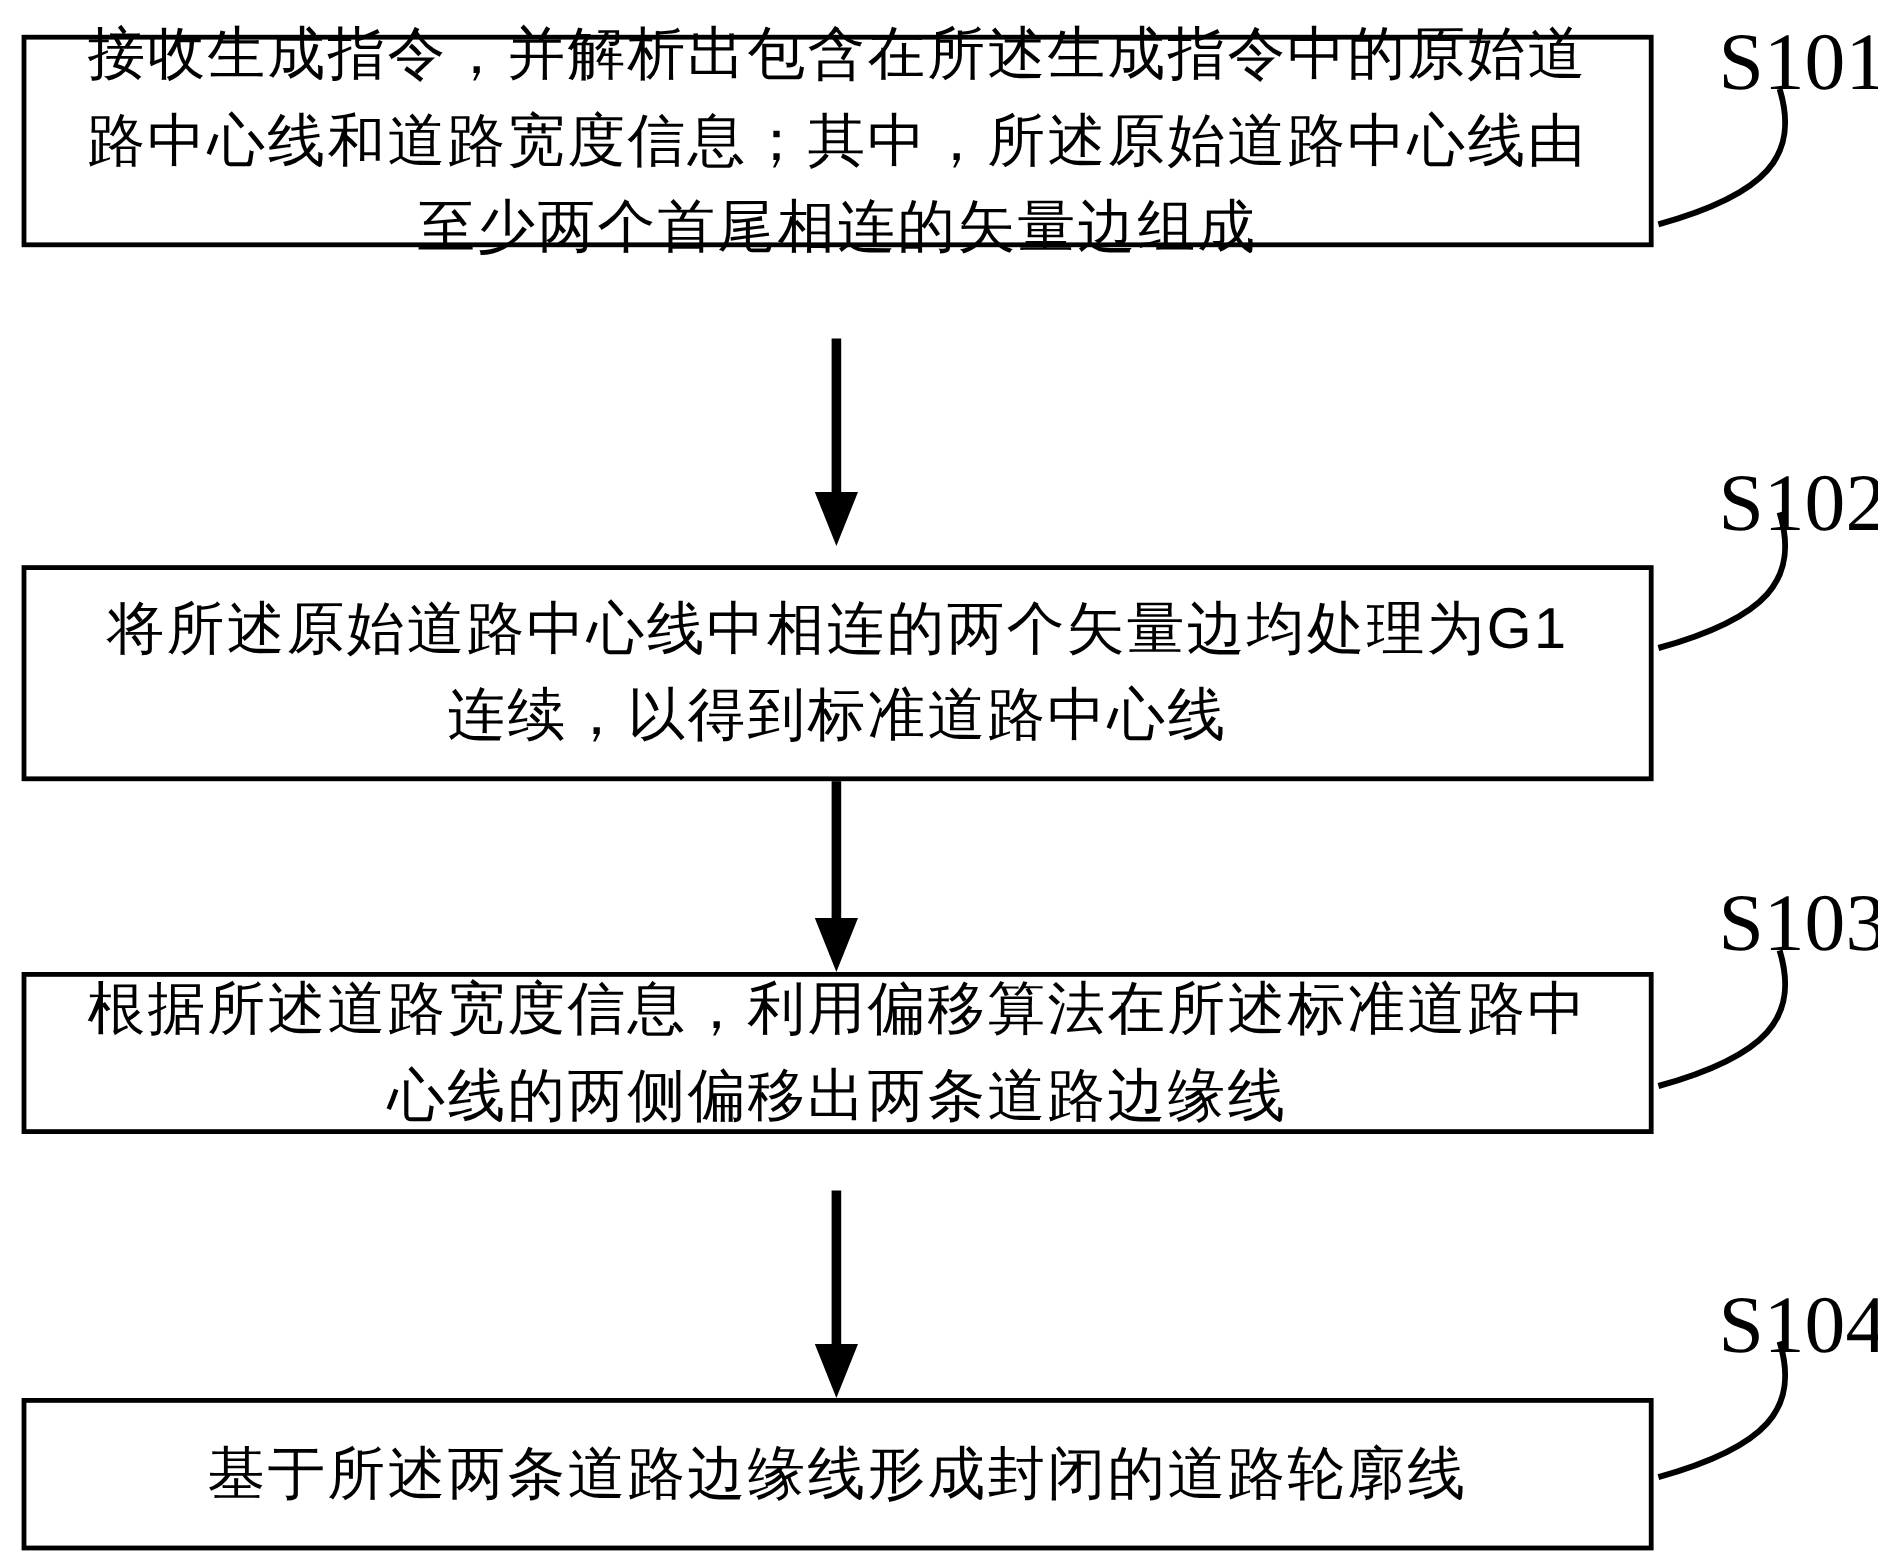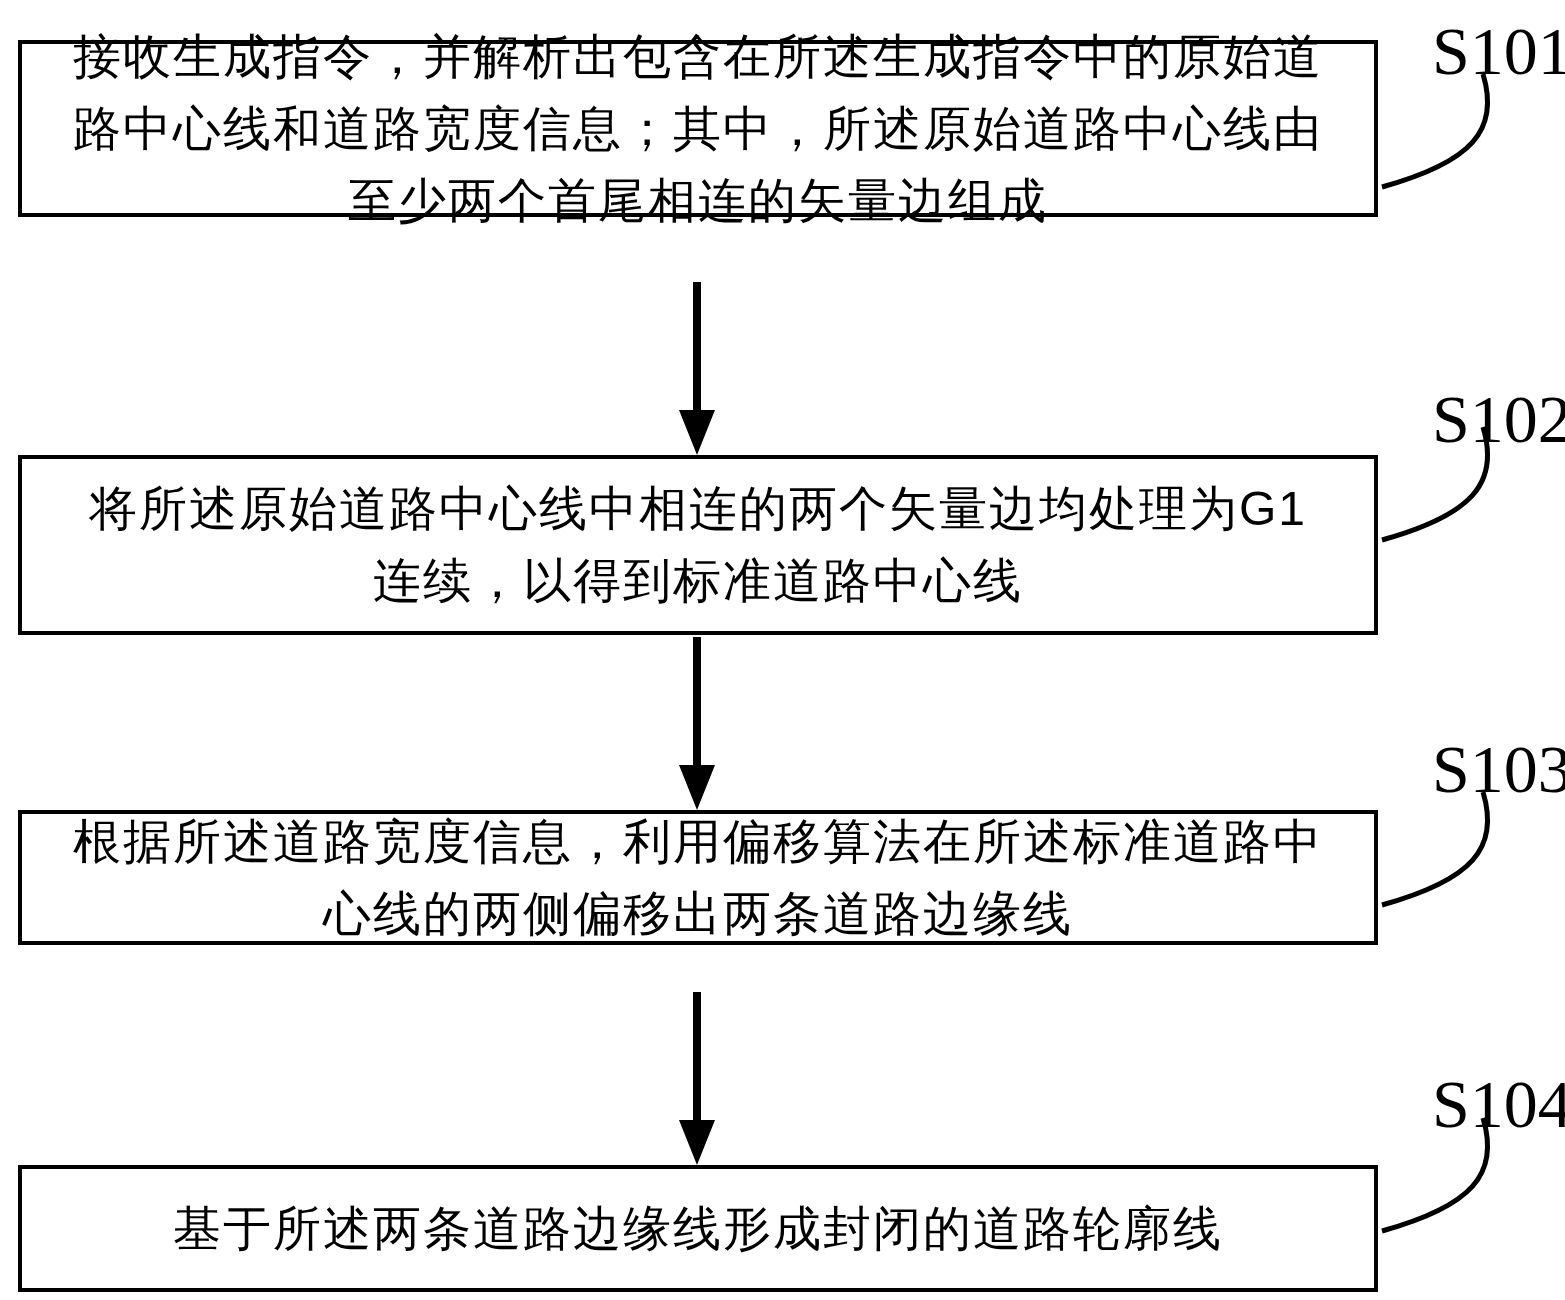--- a/index.html
+++ b/index.html
@@ -42,22 +42,22 @@
     letter-spacing: 2px;
     color: #000000;
   }
   .step-label {
     position: absolute;
     font-family: "Liberation Serif", "DejaVu Serif", serif;
     font-size: 68px;
     color: #000000;
     white-space: nowrap;
   }
-  .box-s101 { top: 40px;   height: 177px; }
-  .box-s102 { top: 455px;  height: 180px; }
+  .box-s101 { top: 29px;   height: 177px; }
+  .box-s102 { top: 471px;  height: 180px; }
   .box-s103 { top: 810px;  height: 135px; }
   .box-s104 { top: 1165px; height: 127px; }
   .label-s101 { left: 1432px; top: 12px; }
   .label-s102 { left: 1432px; top: 380px; }
   .label-s103 { left: 1432px; top: 730px; }
   .label-s104 { left: 1432px; top: 1065px; }
 </style>
 </head>
 <body>
 

